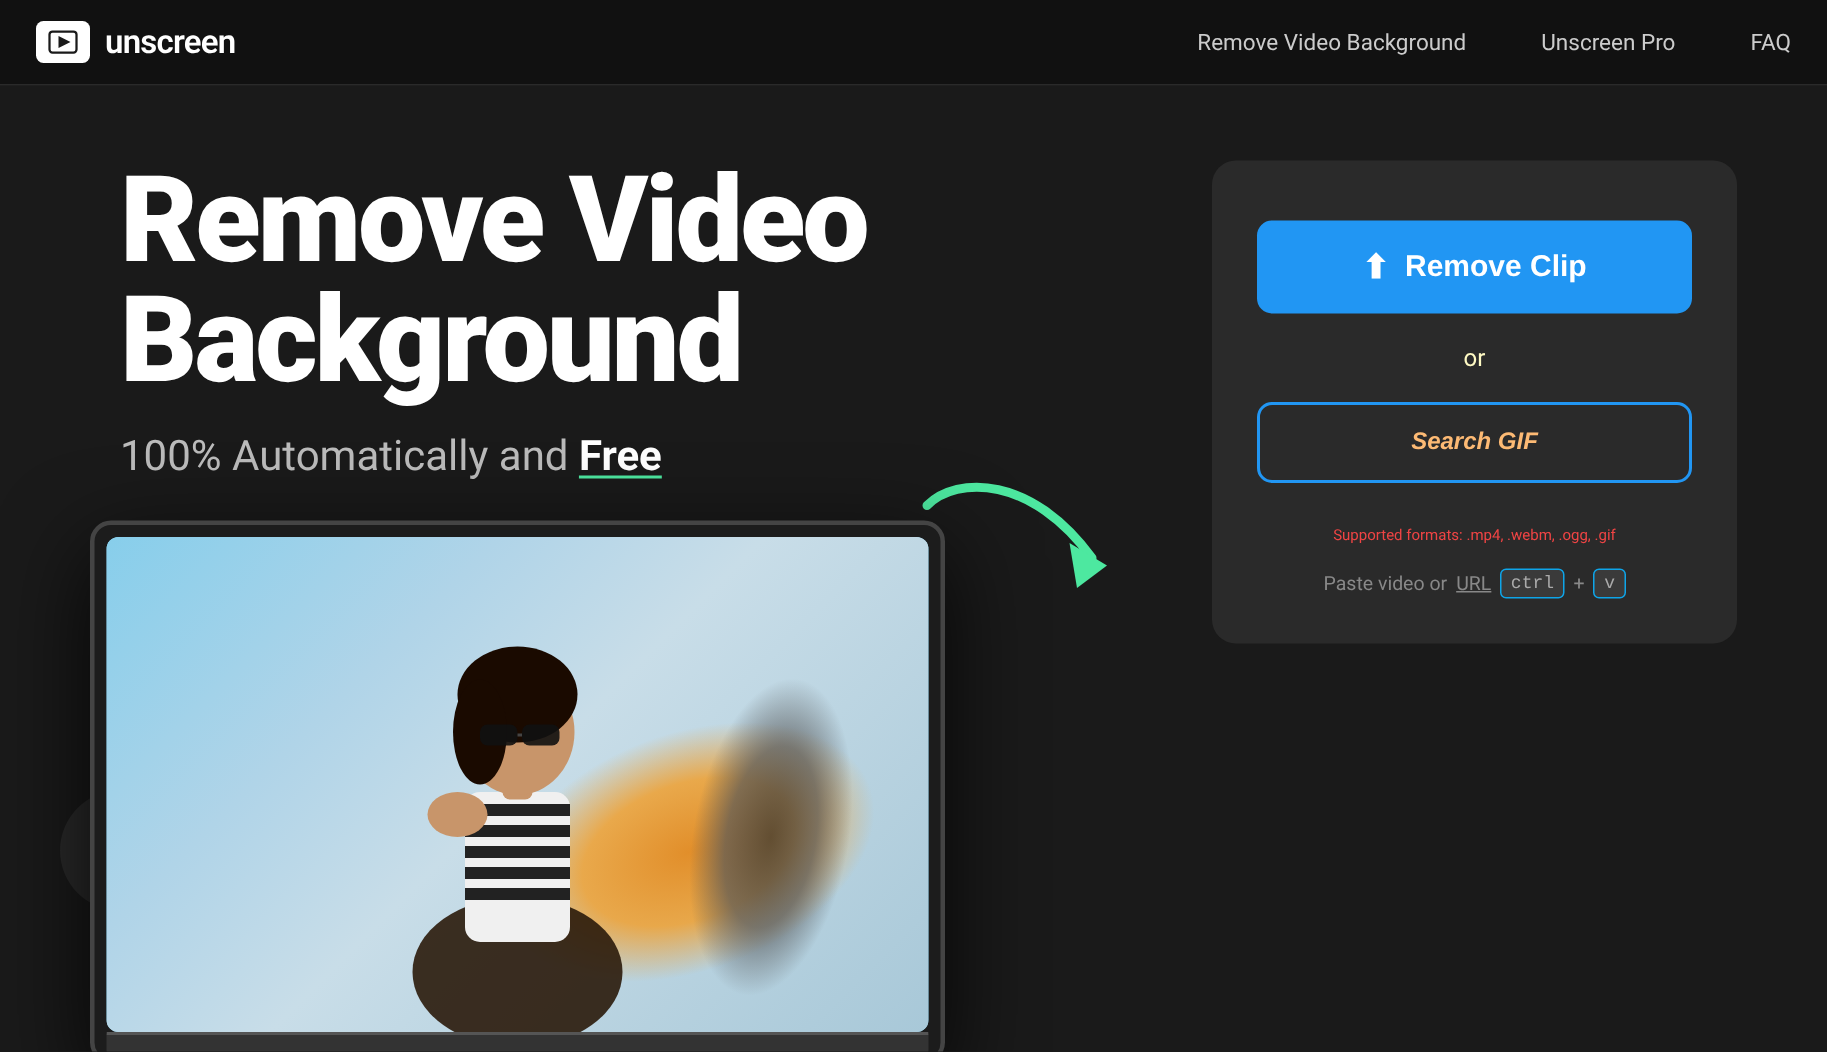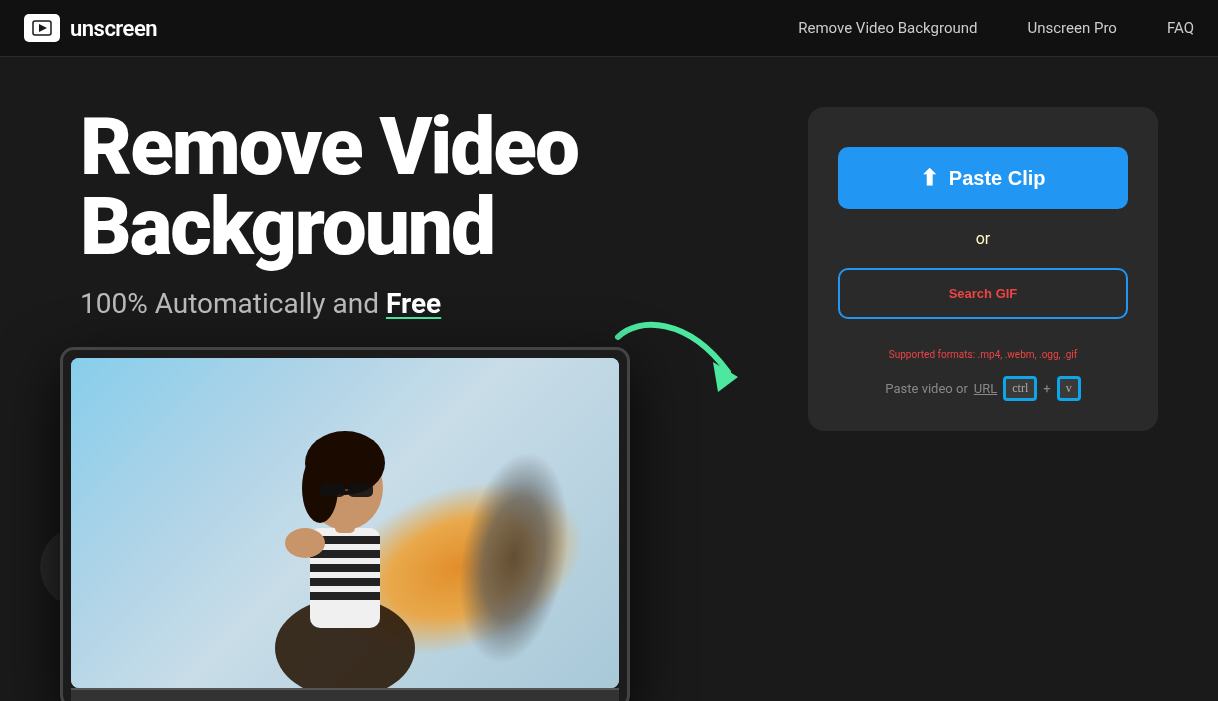--- a/index.html
+++ b/index.html
@@ -263,29 +263,30 @@
     .or-text {
       font-size: 16px;
       color: #fef9c3;
       margin-bottom: 20px;
       text-align: center;
     }
 
     .search-gif-btn {
       width: 100%;
       background: transparent;
-      color: #ef4444;
+      color: #fdba74;
       border: 2px solid #2196F3;
       border-radius: 10px;
       padding: 16px 20px;
-      font-size: 13px;
+      font-size: 16px;
       font-weight: 700;
       cursor: pointer;
       text-align: center;
       margin-bottom: 30px;
+      font-style: italic;
     }
 
     .supported-formats {
       font-size: 10px;
       color: #ef4444;
       text-align: center;
       margin-bottom: 16px;
     }
 
     .paste-row {
@@ -296,26 +297,26 @@
       color: #888;
     }
 
     .paste-url {
       text-decoration: underline;
       color: #888;
     }
 
     .kbd {
       background: #3a3a3a;
-      border: 3px solid #0ea5e9;
+      border: 1px solid #0ea5e9;
       border-radius: 4px;
       padding: 2px 6px;
       font-size: 12px;
       color: #aaa;
-      font-family: Liberation Serif, serif;
+      font-family: Liberation Mono, monospace;
     }
   </style>
 </head>
 <body>
 
 <nav>
   <div class="nav-logo">
     <div class="nav-logo-icon">
       <svg viewBox="0 0 20 16" fill="none" xmlns="http://www.w3.org/2000/svg">
         <rect x="1" y="1" width="18" height="14" rx="2" stroke="#1a1a1a" stroke-width="1.5" fill="none"></rect>
@@ -419,21 +420,21 @@
         <div class="laptop-base"></div>
       </div>
     </div>
   </div>
 
   <div class="hero-right">
     <div class="upload-card">
 
       <button class="upload-btn">
         <span class="upload-icon">⬆</span>
-        <span>Paste Clip</span>
+        <span>Remove Clip</span>
       </button>
 
       <p class="or-text">or</p>
 
       <button class="search-gif-btn">Search GIF</button>
 
       <p class="supported-formats">Supported formats: .mp4, .webm, .ogg, .gif</p>
 
       <div class="paste-row">
         <span>Paste video or</span>

